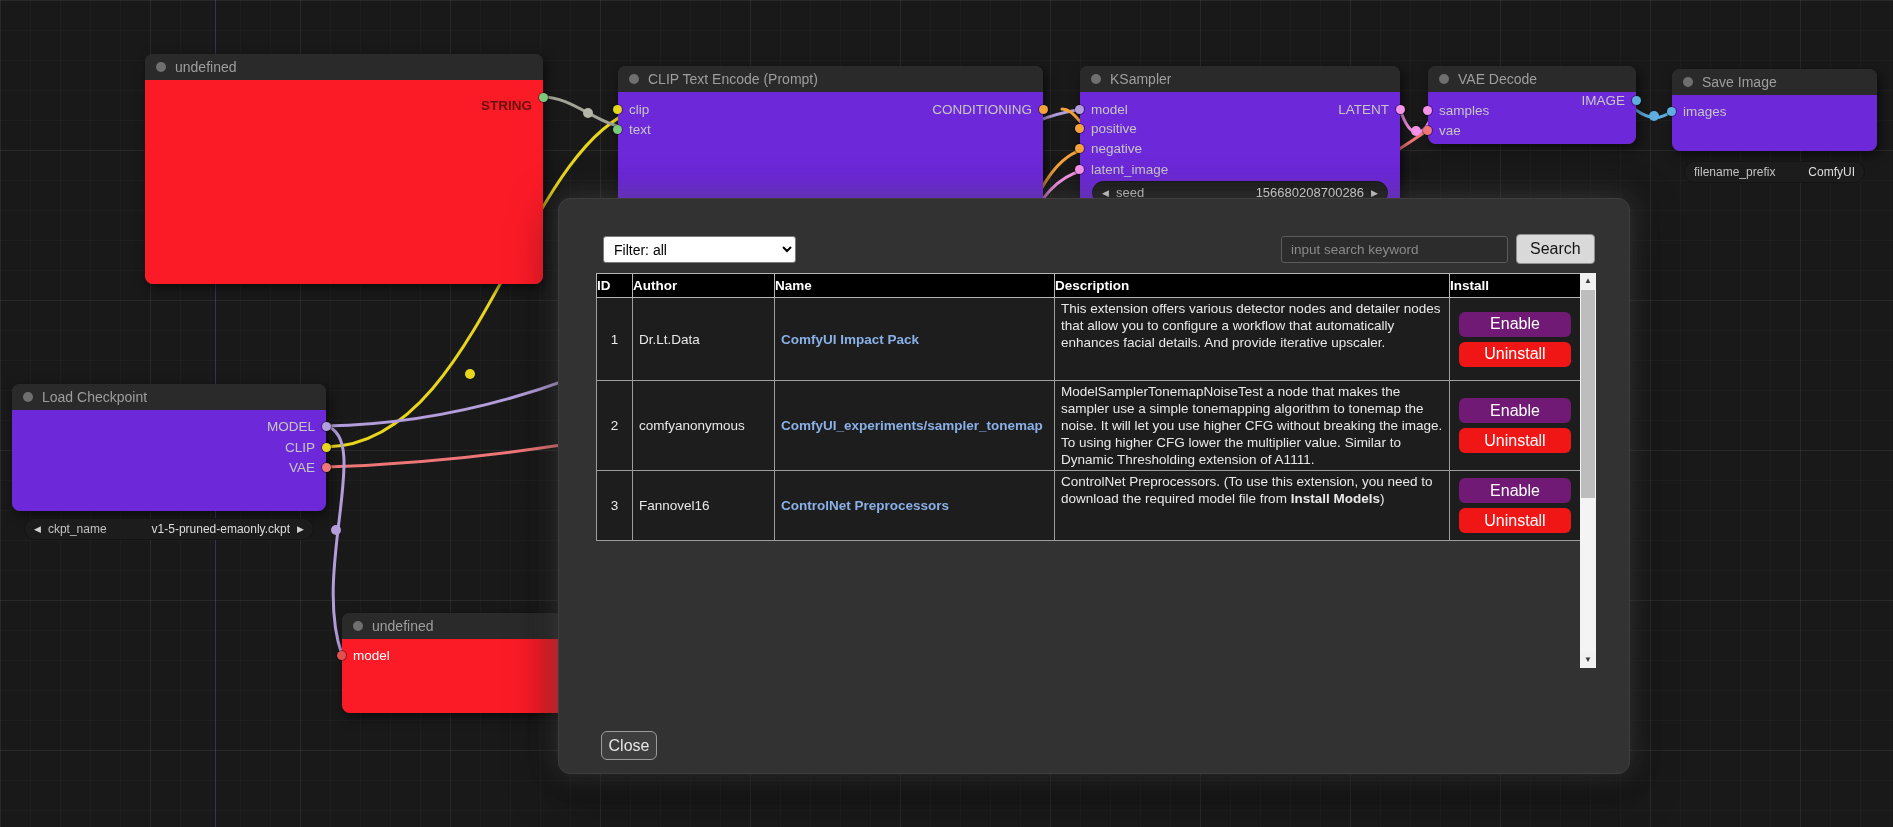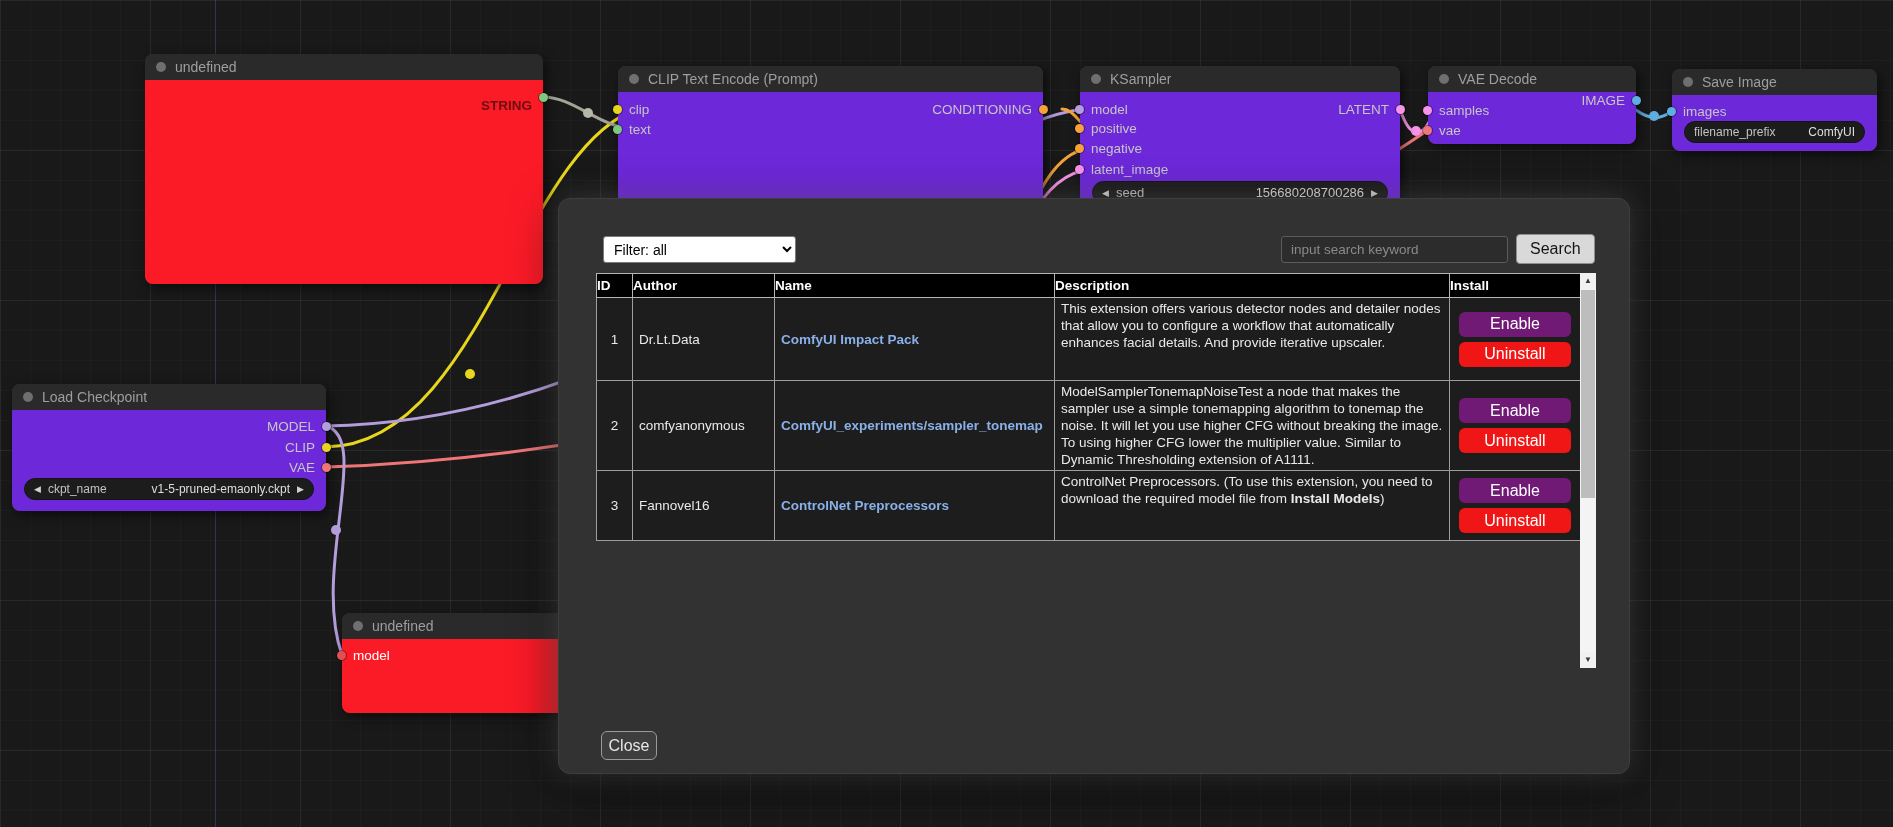--- a/index.html
+++ b/index.html
@@ -33,21 +33,21 @@
   .slot.out { right:-5px; flex-direction:row; }
   .pdot { width:9px; height:9px; border-radius:50%; flex:0 0 auto; box-shadow:0 0 0 1px rgba(0,0,0,0.35); }
   .slabel { font-size:13.5px; color:#c6c6c6; white-space:nowrap; }
   .slabel.dark { color:#6b1010; font-weight:bold;margin-top:16px; }
   .slabel.onred { color:#ffffff; }
   .widget { position:absolute; left:12px; right:12px; height:23px; background:#1c1c1c;
             border:1px solid #141414; border-radius:12px; display:flex; align-items:center;
             gap:7px; padding:0 9px; font-size:13px; color:#c2c2c2; }
   .widget .warrow { font-size:9px; color:#d2d2d2; flex:0 0 auto; }
   .widget .wvalue { flex:1; text-align:right; color:#dedede; white-space:nowrap; overflow:hidden; }
-  .widget.small { font-size:12px; }
+  .widget.small { font-size:12px;margin-top:40px; }
 
   
   #manager-dialog { position:absolute; left:558px; top:198px; width:1072px; height:576px; z-index:10;
     background:#323232; border:1px solid #3e3e3e; border-radius:12px;
     box-shadow:0 0 30px rgba(190,190,190,0.22), 0 12px 46px rgba(0,0,0,0.6); }
   #filter-select { position:absolute; left:44px; top:37px; width:193px; height:27px;
     font-size:14px; font-family:"Liberation Sans", sans-serif; background:#ffffff; color:#000;
     border:1px solid #7a7a7a; border-radius:3px; padding:0 6px; }
   #search-input { position:absolute; left:722px; top:37px; width:227px; height:27px;
     background:#2c2c2c; border:1px solid #5c5c5c; border-radius:3px; color:#ddd;

